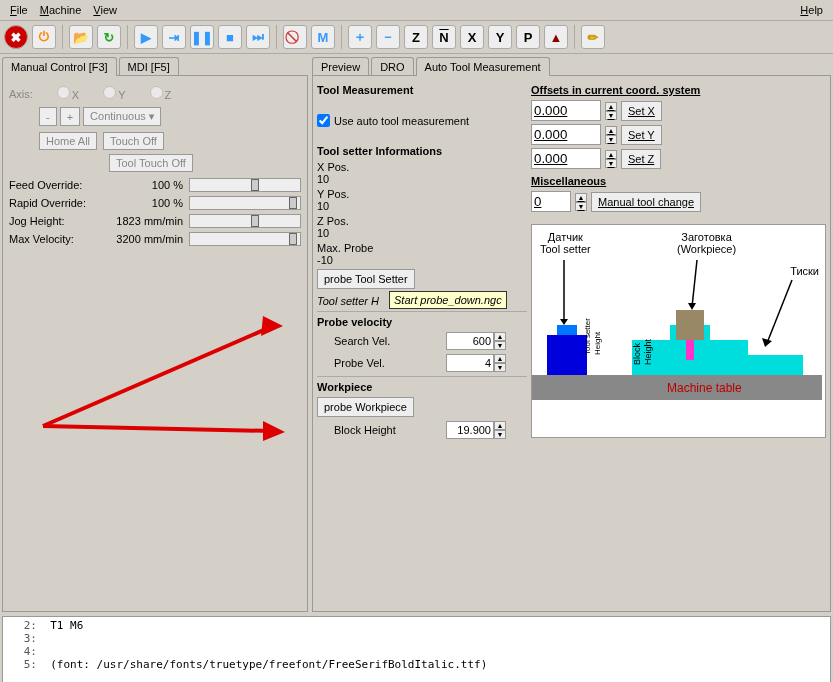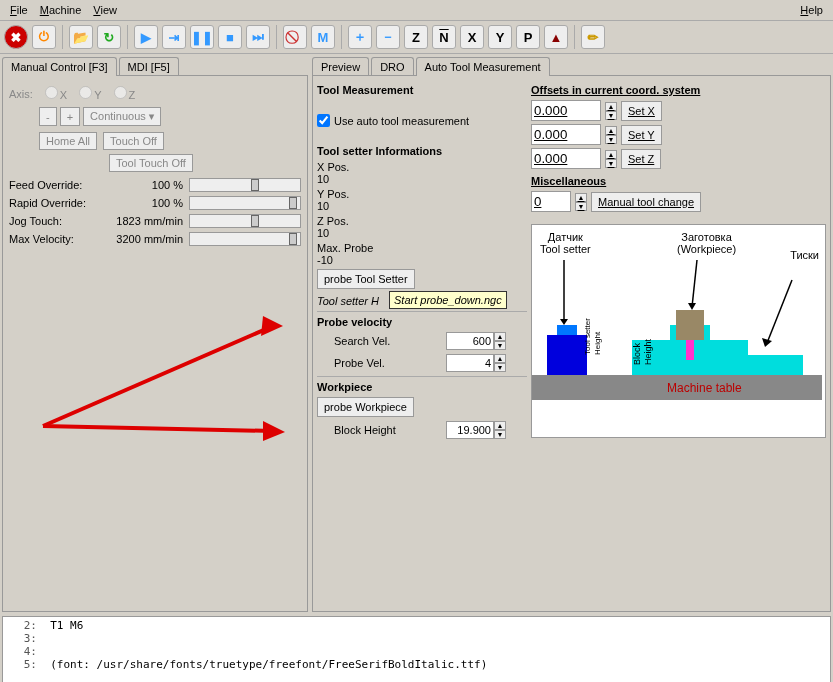--- a/index.html
+++ b/index.html
@@ -10,21 +10,21 @@
   .menubar .spacer { flex: 1; }
   .toolbar { display: flex; gap: 4px; padding: 4px; border-bottom: 1px solid #aaa; align-items: center; background:#d4d0c8; }
   .toolbar .btn { width: 24px; height: 24px; border: 1px solid #aaa; border-radius: 3px; display:flex; align-items:center; justify-content:center; background:#eee; cursor:pointer; font-size:13px; font-weight:bold; }
   .toolbar .sep { width:1px; height:24px; background:#aaa; margin:0 2px; }
   .main { display:flex; height: 560px; }
   .left-panel { width: 310px; display:flex; flex-direction:column; padding:2px; }
   .tabs { display:flex; gap:0; }
   .tab { padding:3px 8px; border:1px solid #999; background:#d4d0c8; border-bottom:none; border-radius:3px 3px 0 0; margin-right:2px; cursor:pointer; position:relative; top:1px;}
   .tab.active { background:#d4d0c8; z-index:2; }
   .tab-content { border:1px solid #999; flex:1; padding:6px; background:#d4d0c8; position:relative; }
-  .axis-row { display:flex; align-items:center; gap:12px; margin:4px 0; color:#888; }
+  .axis-row { display:flex; align-items:center; gap:24px; margin:4px 0; color:#888; }
   .axis-row input[type=radio] { margin-right:2px; }
   .smallbtn { border:1px solid #999; background:#eee; padding:2px 6px; cursor:pointer; font-size:11px; color:#888;}
   .cont-row { display:flex; gap:3px; margin:6px 0 6px 30px; }
   .btnrow { display:flex; gap:6px; margin:4px 0 4px 30px; }
   .overrides { margin-top:auto; }
   .override-row { display:flex; align-items:center; padding:2px 0; font-size:11px; }
   .override-row .lbl { width:90px; }
   .override-row .val { width:90px; text-align:right; padding-right:6px; }
   .slider { flex:1; border:1px solid #999; height:14px; background:#eee; position:relative; }
   .slider .thumb { position:absolute; width:8px; height:12px; background:#ccc; border:1px solid #666; top:0; }
@@ -145,21 +145,21 @@
             </div>
         </div>
         <div class="override-row">
           <span class="lbl">Rapid Override:</span>
           <span class="val">100 %</span>
           <div class="slider">
               <div class="thumb" style="left:90%"></div>
             </div>
         </div>
         <div class="override-row">
-          <span class="lbl">Jog Touch:</span>
+          <span class="lbl">Jog Height:</span>
           <span class="val">1823 mm/min</span>
           <div class="slider">
               <div class="thumb" style="left:55%"></div>
             </div>
         </div>
         <div class="override-row">
           <span class="lbl">Max Velocity:</span>
           <span class="val">3200 mm/min</span>
           <div class="slider">
               <div class="thumb" style="left:90%"></div>
@@ -290,21 +290,21 @@
 
         <div class="diagram-box">
           <div style="position:absolute;left:8px;top:6px;text-align:center">
             <div>Датчик</div>
               <div>Tool setter</div>
           </div>
           <div style="position:absolute;left:145px;top:6px;text-align:center">
             <div>Заготовка</div>
               <div>(Workpiece)</div>
           </div>
-          <div style="position:absolute;right:6px;top:24px">Тиски</div>
+          <div style="position:absolute;right:6px;top:40px">Тиски</div>
           <svg width="100%" height="100%" style="position:absolute;left:0;top:0">
             <rect x="0" y="150" width="290" height="25" fill="#888"></rect>
             <text x="135" y="167" fill="#b00" font-size="12">Machine table</text>
             <rect x="15" y="110" width="40" height="40" fill="#00d"></rect>
             <rect x="25" y="100" width="20" height="10" fill="#07f"></rect>
             <rect x="100" y="115" width="40" height="35" fill="#0dd"></rect>
             <rect x="138" y="100" width="40" height="50" fill="#0dd"></rect>
             <rect x="176" y="115" width="40" height="35" fill="#0dd"></rect>
             <rect x="216" y="130" width="55" height="20" fill="#0dd"></rect>
             <rect x="144" y="85" width="28" height="30" fill="#986"></rect>

